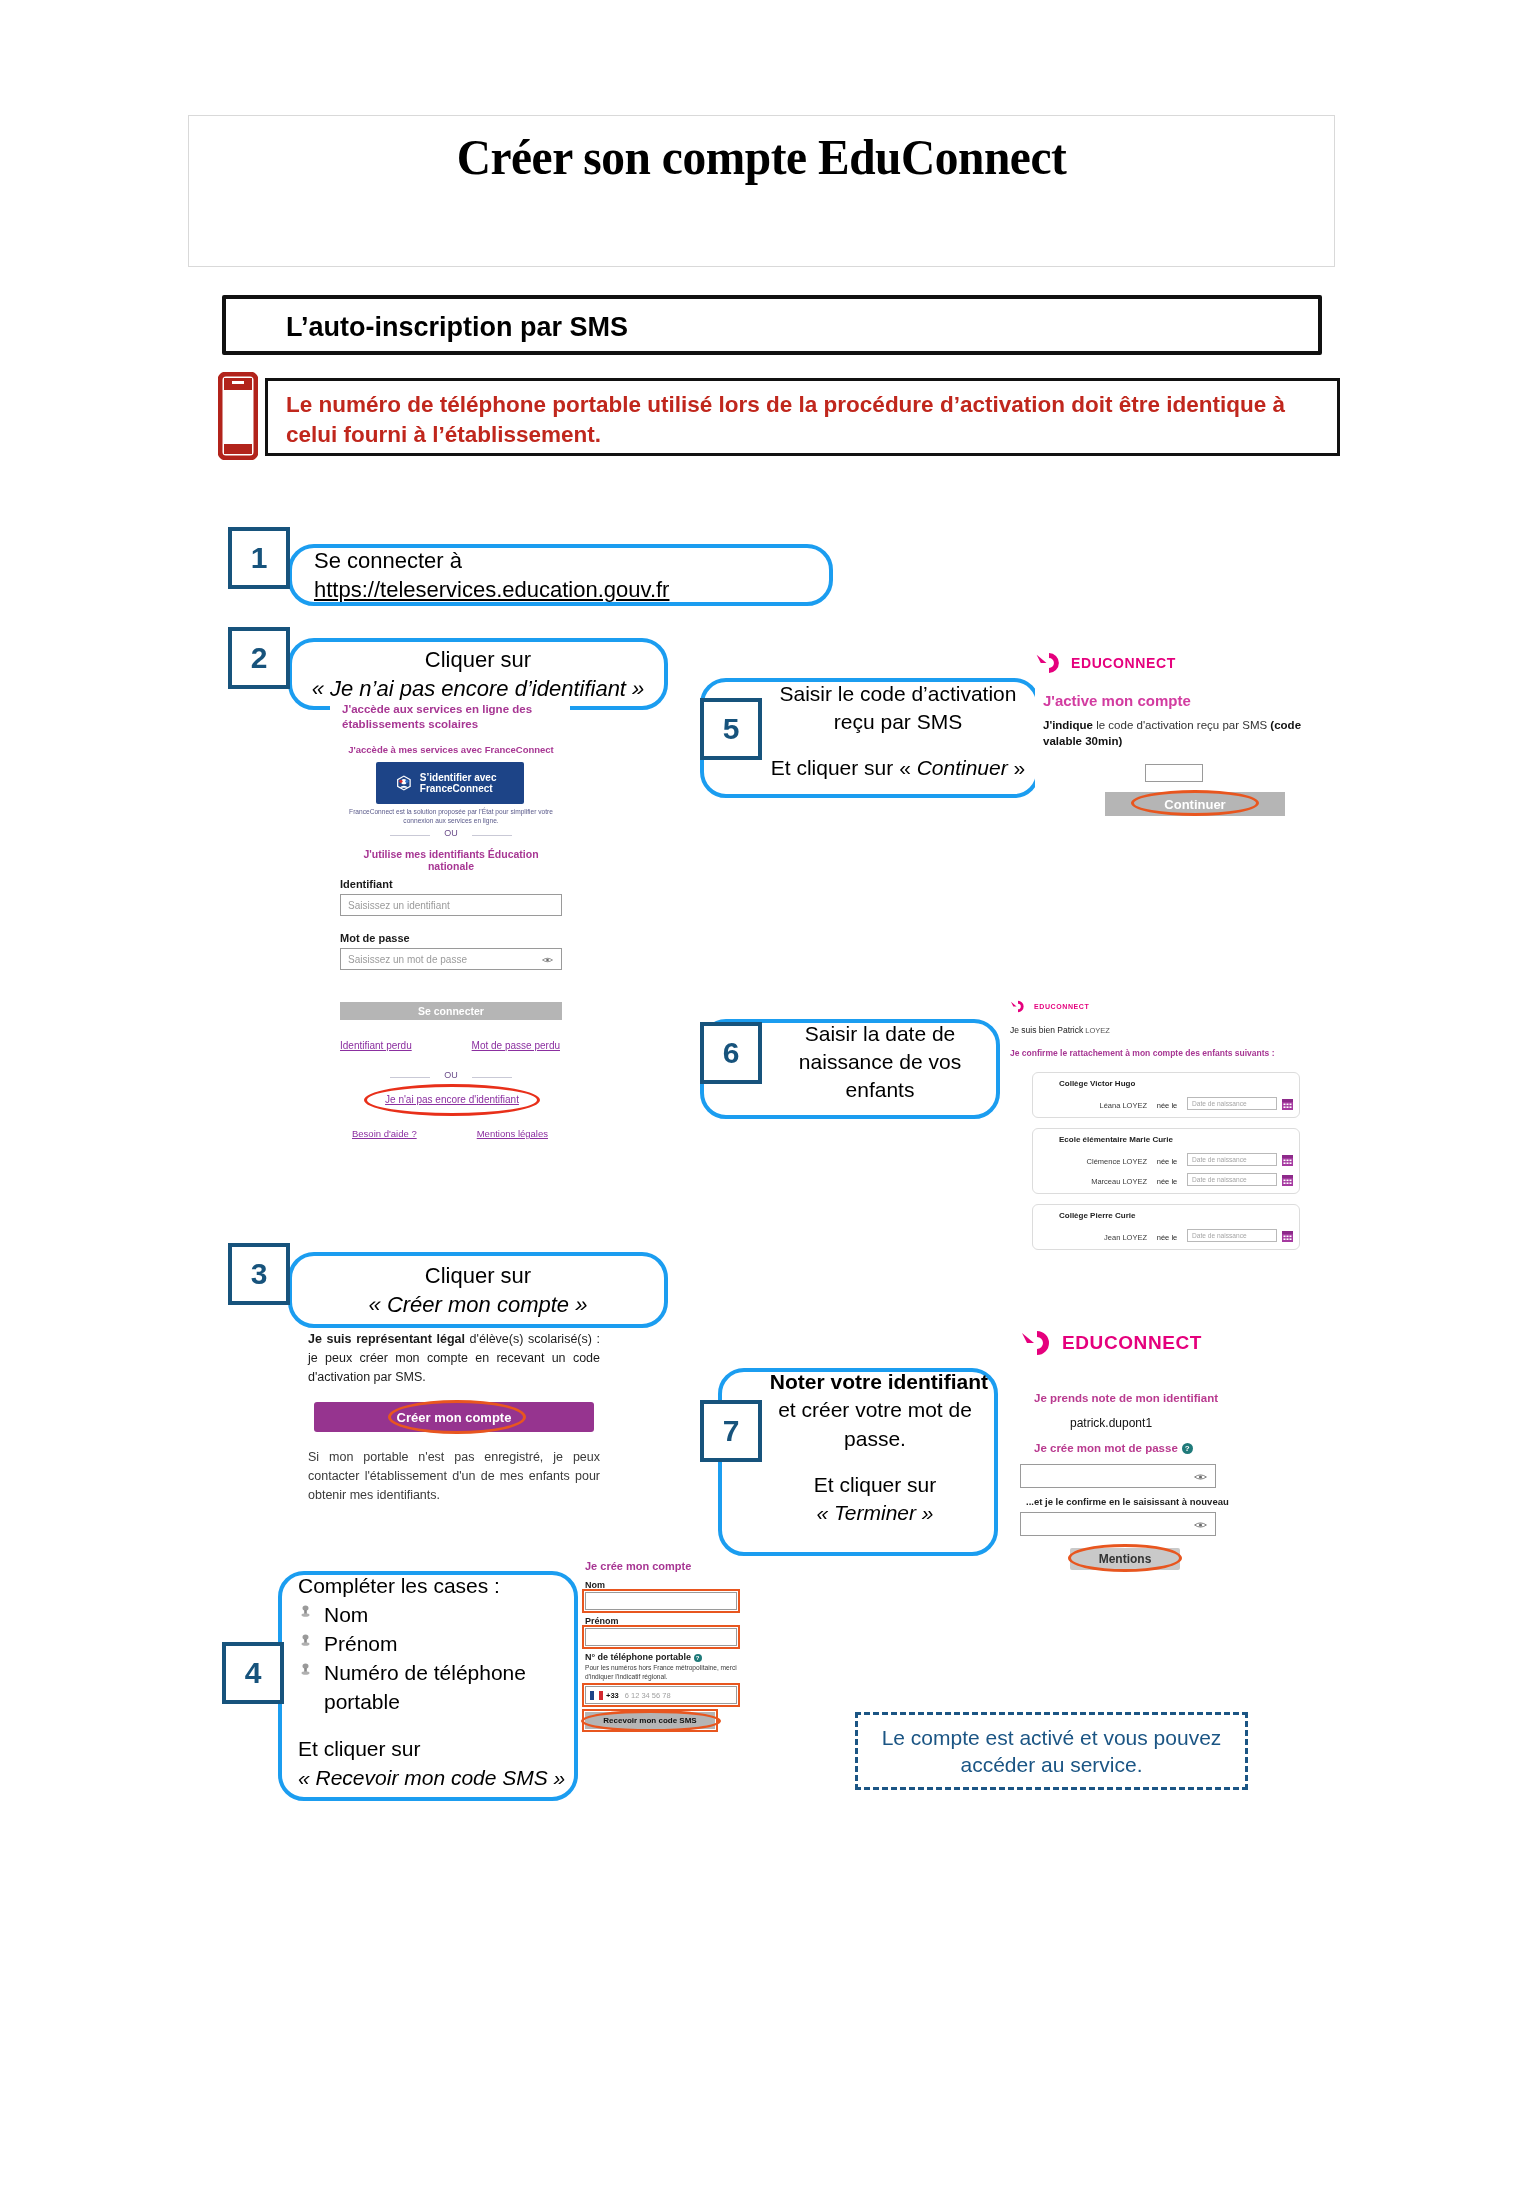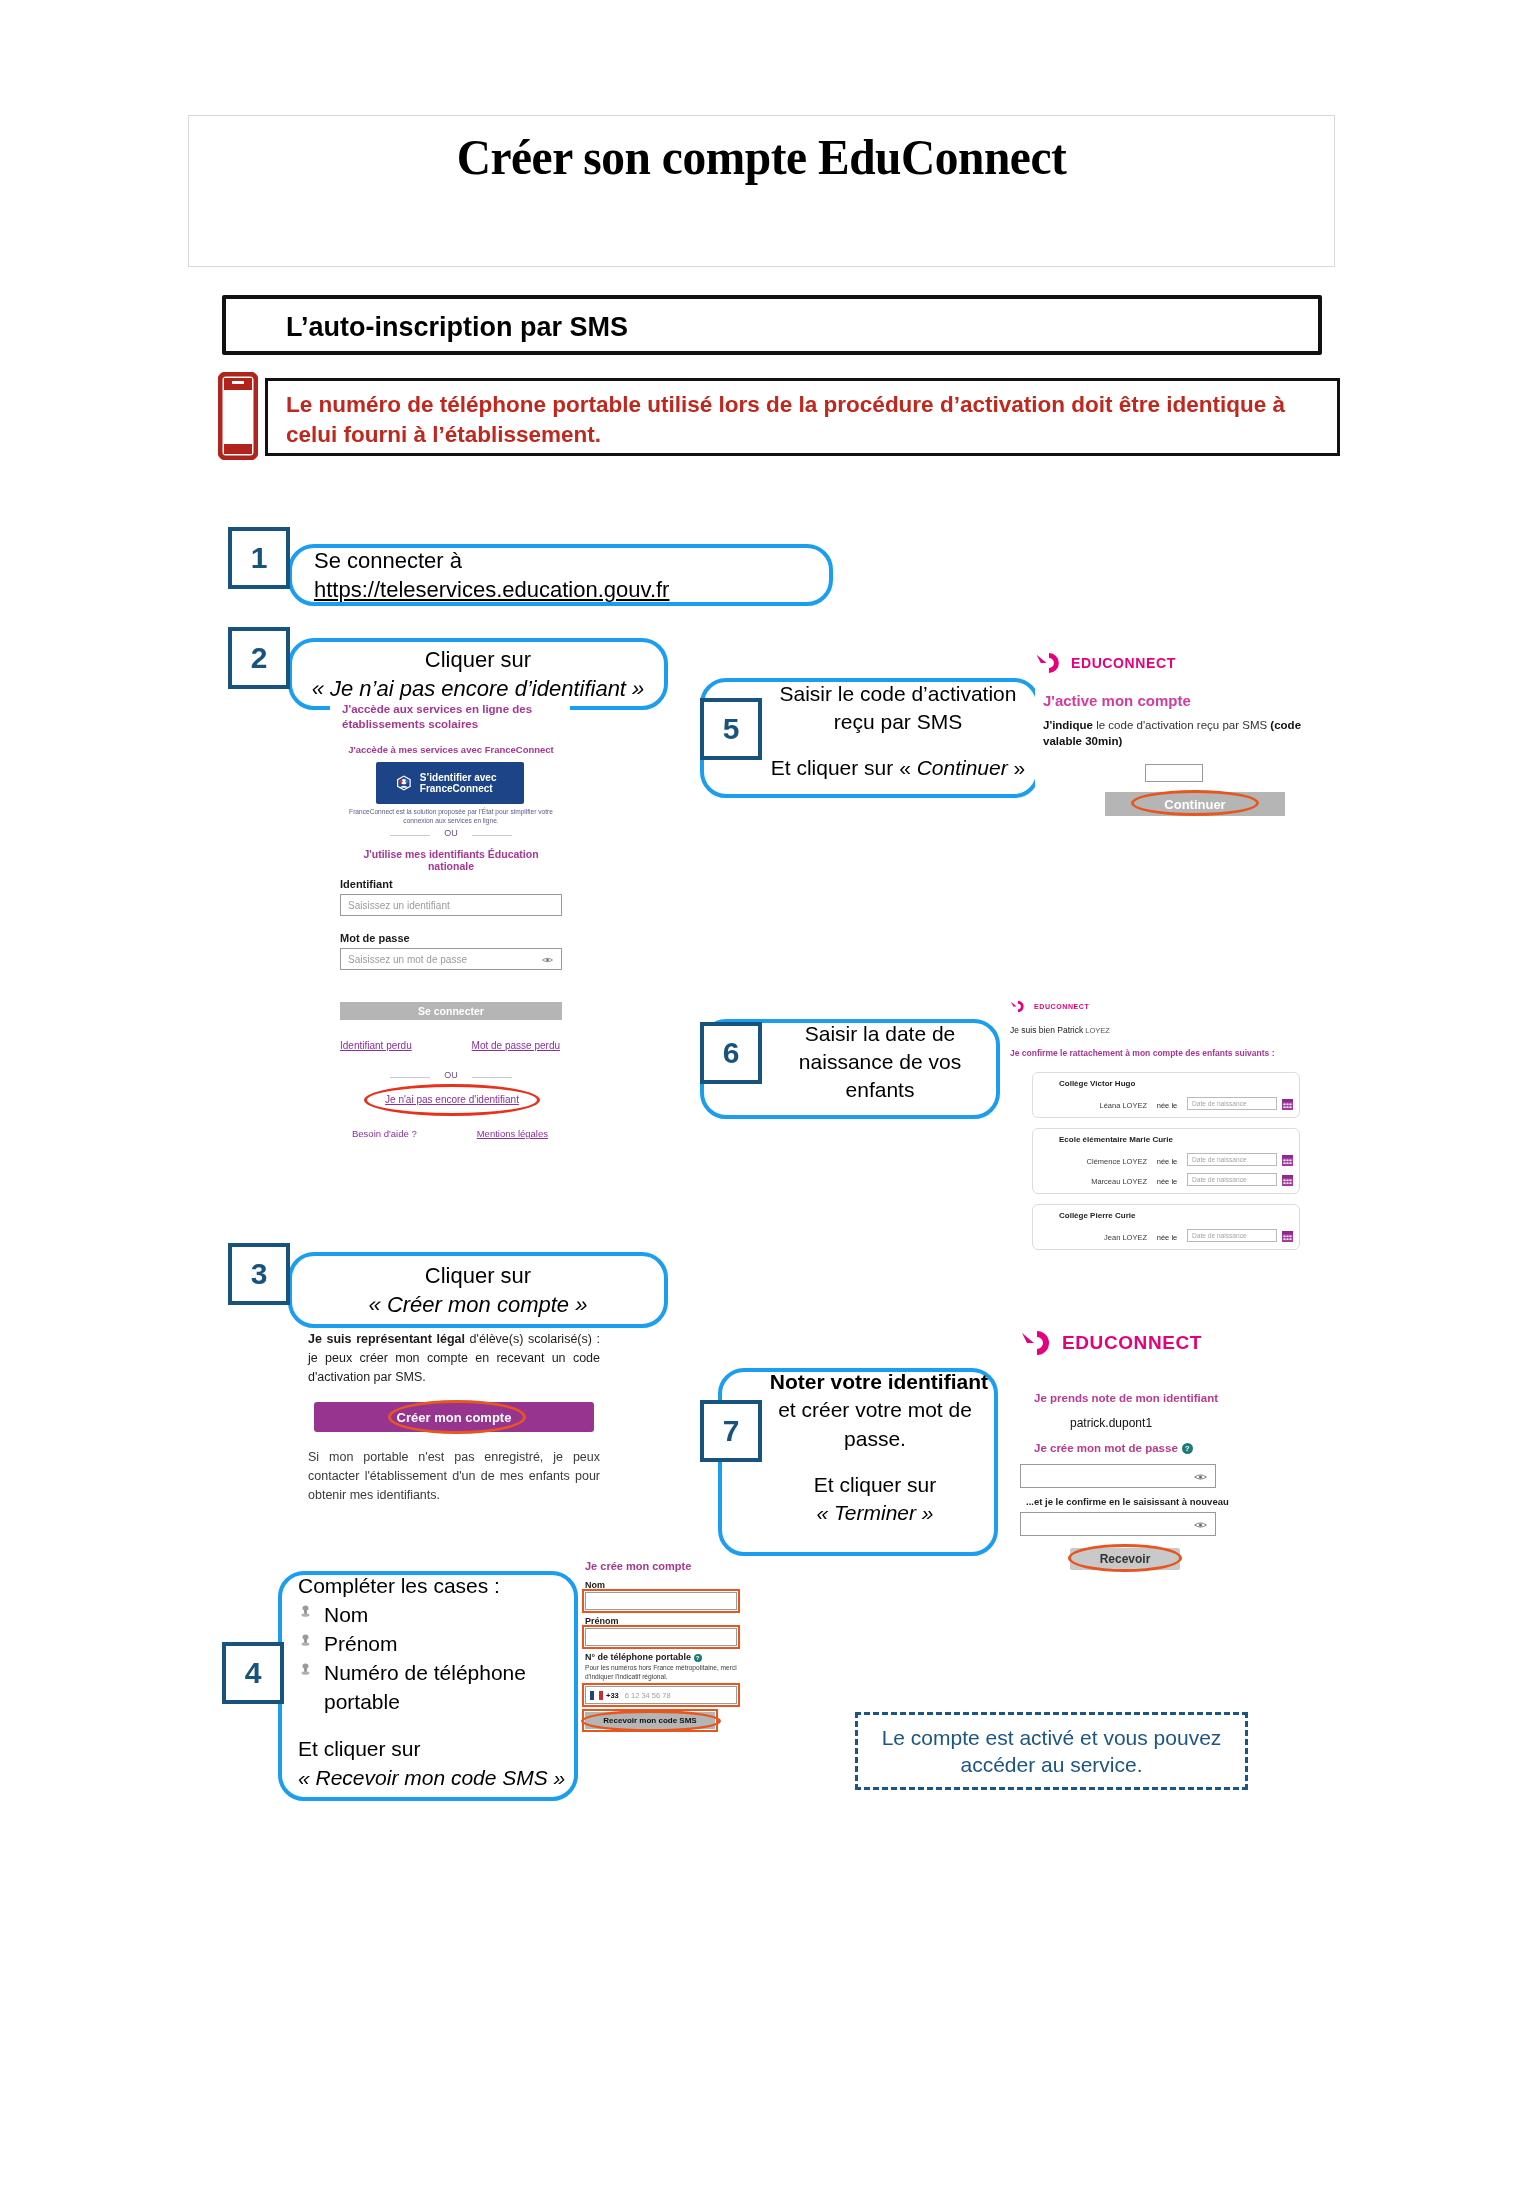--- a/index.html
+++ b/index.html
@@ -154,21 +154,21 @@
   #fld-mdp{position:absolute;left:10px;top:248px;width:222px;height:22px;font-size:10px;padding-left:7px;}
   #eye-mdp{position:absolute;right:8px;top:6px;width:11px;height:10px;}
   #btn-connect{position:absolute;left:10px;top:302px;width:222px;height:18px;font-size:10.5px;}
   #link-idperdu{position:absolute;left:10px;top:340px;font-size:10px;color:#8b2fa0;text-decoration:underline;}
   #link-mdpperdu{position:absolute;right:10px;top:340px;font-size:10px;color:#8b2fa0;text-decoration:underline;}
   #ou-2{position:absolute;left:60px;top:370px;width:122px;text-align:center;font-size:9px;color:#6b4c8a;}
   #ou-2::before,#ou-2::after{content:"";position:absolute;top:7px;width:40px;height:1px;background:#c9c9d6;}
   #ou-2::before{left:0;} #ou-2::after{right:0;}
   #link-noid{position:absolute;left:38px;top:394px;width:168px;text-align:center;font-size:10px;color:#8b2fa0;text-decoration:underline;}
   #ellipse-noid{left:34px;top:384px;width:176px;height:32px;}
-  #link-aide{position:absolute;left:22px;top:428px;font-size:9.5px;color:#8b2fa0;}
+  #link-aide{position:absolute;left:22px;top:428px;font-size:9.5px;color:#8b2fa0;text-decoration:underline;}
   #link-mentions{position:absolute;right:22px;top:428px;font-size:9.5px;color:#8b2fa0;text-decoration:underline;}
 
   
   #shot-rep{left:300px;top:1330px;width:306px;height:180px;}
   #rep-p1{position:absolute;left:8px;top:0;width:292px;font-size:12.5px;line-height:1.52;text-align:justify;color:#1a1a1a;}
   #btn-creer{
     position:absolute;left:14px;top:72px;width:280px;height:30px;
     background:#96348f;color:#fff;font-weight:bold;font-size:13px;border-radius:3px;
     display:flex;align-items:center;justify-content:center;
   }
@@ -494,21 +494,21 @@
       <circle cx="11" cy="7" r="2.6" fill="#6a6a6a"></circle>
     </svg>
   </div>
   <div id="fin-l3">...et je le confirme en le saisissant à nouveau</div>
   <div id="fin-fld2" class="fld">
     <svg class="eye" viewBox="0 0 22 14">
       <path d="M1 7 q10 -7 20 0 q-10 7 -20 0 z" fill="none" stroke="#6a6a6a" stroke-width="1.4"></path>
       <circle cx="11" cy="7" r="2.6" fill="#6a6a6a"></circle>
     </svg>
   </div>
-  <div id="fin-btn" class="greybtn">Recevoir</div>
+  <div id="fin-btn" class="greybtn">Mentions</div>
   <div class="ellipse" id="ellipse-terminer"></div>
 </div>
 
 <div class="abs callout" id="callout-4"></div>
 <div class="abs num-sq" id="num-4">4</div>
 <div id="callout-4-body">
   <div>Compléter les cases :</div>
   <ul>
     <li>
       <svg class="bullet" viewBox="0 0 11 15">

